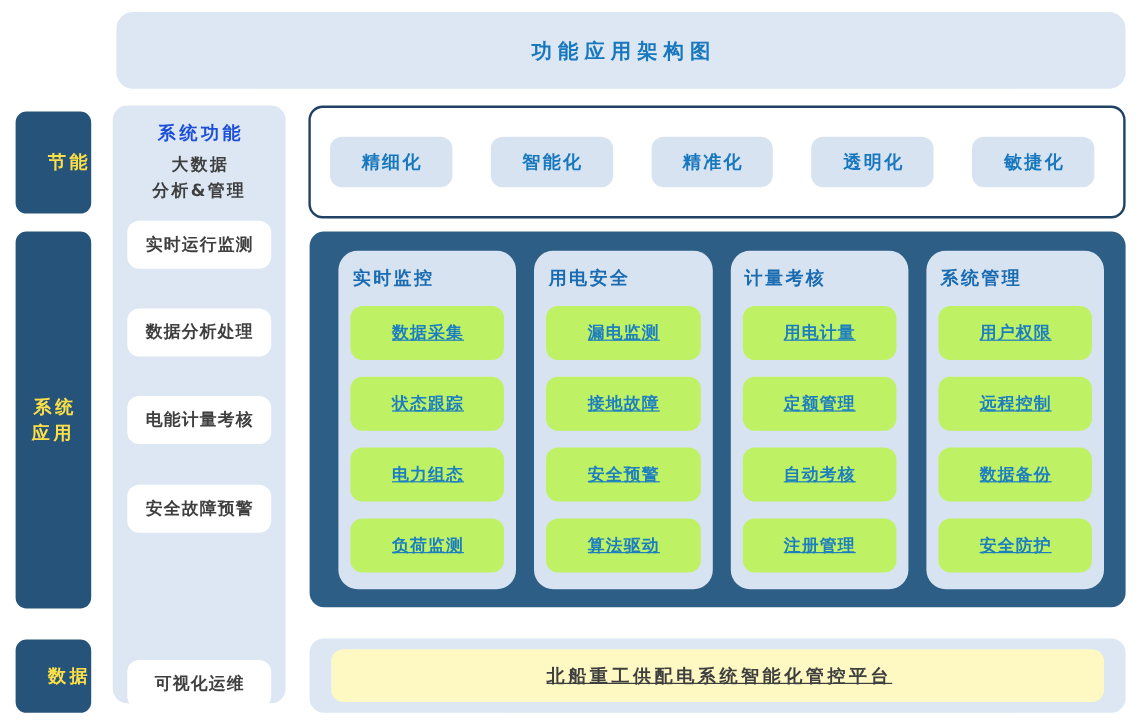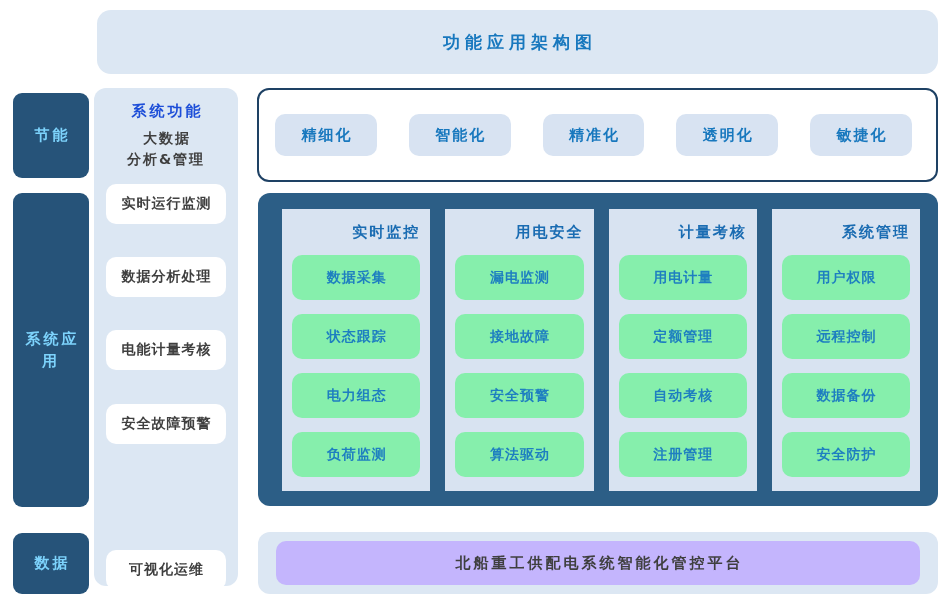--- a/index.html
+++ b/index.html
@@ -14,23 +14,23 @@
     background:#dce7f3; border-radius:14px;
     display:flex; align-items:center; justify-content:center;
   }
   .top-banner .t {
     color:#1878be; font-weight:bold; font-size:17px;
     letter-spacing:5px; text-indent:5px;
   }
 
   
   .rail-box {
-    position:absolute; left:13px; width:76px; background:#265379;
-    border-radius:9px; color:#7dd3fc; font-weight:bold; font-size:15px;
-    display:flex; align-items:center; justify-content:center; text-align:center;
+    position:absolute; left:13px; width:63px; background:#265379;
+    border-radius:9px; color:#fde047; font-weight:bold; font-size:15px;
+    display:flex; align-items:center; justify-content:flex-end; text-align:center;
     letter-spacing:3px; text-indent:3px; line-height:1.5; box-sizing:border-box;
   }
   .rail-0 { top:93px;  height:85px; }
   .rail-1 { top:193px; height:314px; padding:10px 5px; }
   .rail-2 { top:533px; height:61px; }
 
   
   .sf-panel {
     position:absolute; left:94px; top:88px; width:144px; height:498px;
     background:#dce7f3; border-radius:12px;
@@ -66,46 +66,46 @@
     letter-spacing:2px; text-indent:2px;
   }
 
   
   .modules-panel {
     position:absolute; left:258px; top:193px; width:680px; height:313px;
     background:#2c5e86; border-radius:12px; box-sizing:border-box;
     display:flex; gap:15px; padding:16px 18px 15px 24px;
   }
   .mod-col {
-    flex:1; background:#d8e3f1; border-radius:0;
-    display:flex; flex-direction:column; align-items:flex-end;
+    flex:1; background:#d8e3f1; border-radius:16px;
+    display:flex; flex-direction:column; align-items:flex-start;
     box-sizing:border-box; padding:0 10px;
   }
   .mod-header {
     color:#1a6cb2; font-weight:bold; font-size:15px;
     letter-spacing:2px; text-indent:2px; margin:14px 0 13px;
   }
   .mod-item {
-    width:100%; height:54px; background:#86efac; border-radius:10px;
+    width:100%; height:54px; background:#bef264; border-radius:10px;
     display:flex; align-items:center; justify-content:center;
     color:#1e7fc0; font-weight:bold; font-size:14px;
-    letter-spacing:1px; text-indent:1px; margin-bottom:14px;
+    letter-spacing:1px; text-indent:1px; margin-bottom:14px;text-decoration:underline;
   }
 
   
   .platform-outer {
     position:absolute; left:258px; top:532px; width:680px; height:62px;
     background:#dce7f3; border-radius:12px; box-sizing:border-box;
     display:flex; align-items:center; padding:0 18px;
   }
   .platform-inner {
-    width:100%; height:44px; background:#c4b5fd; border-radius:10px;
+    width:100%; height:44px; background:#fef9c3; border-radius:10px;
     display:flex; align-items:center; justify-content:center;
     color:#3f3f3f; font-weight:bold; font-size:15px;
-    letter-spacing:3px; text-indent:3px;
+    letter-spacing:3px; text-indent:3px;text-decoration:underline;
   }
 </style>
 </head>
 <body>
 
 <div class="canvas">
 
   <div class="top-banner">
     <span class="t">功能应用架构图</span>
   </div>

